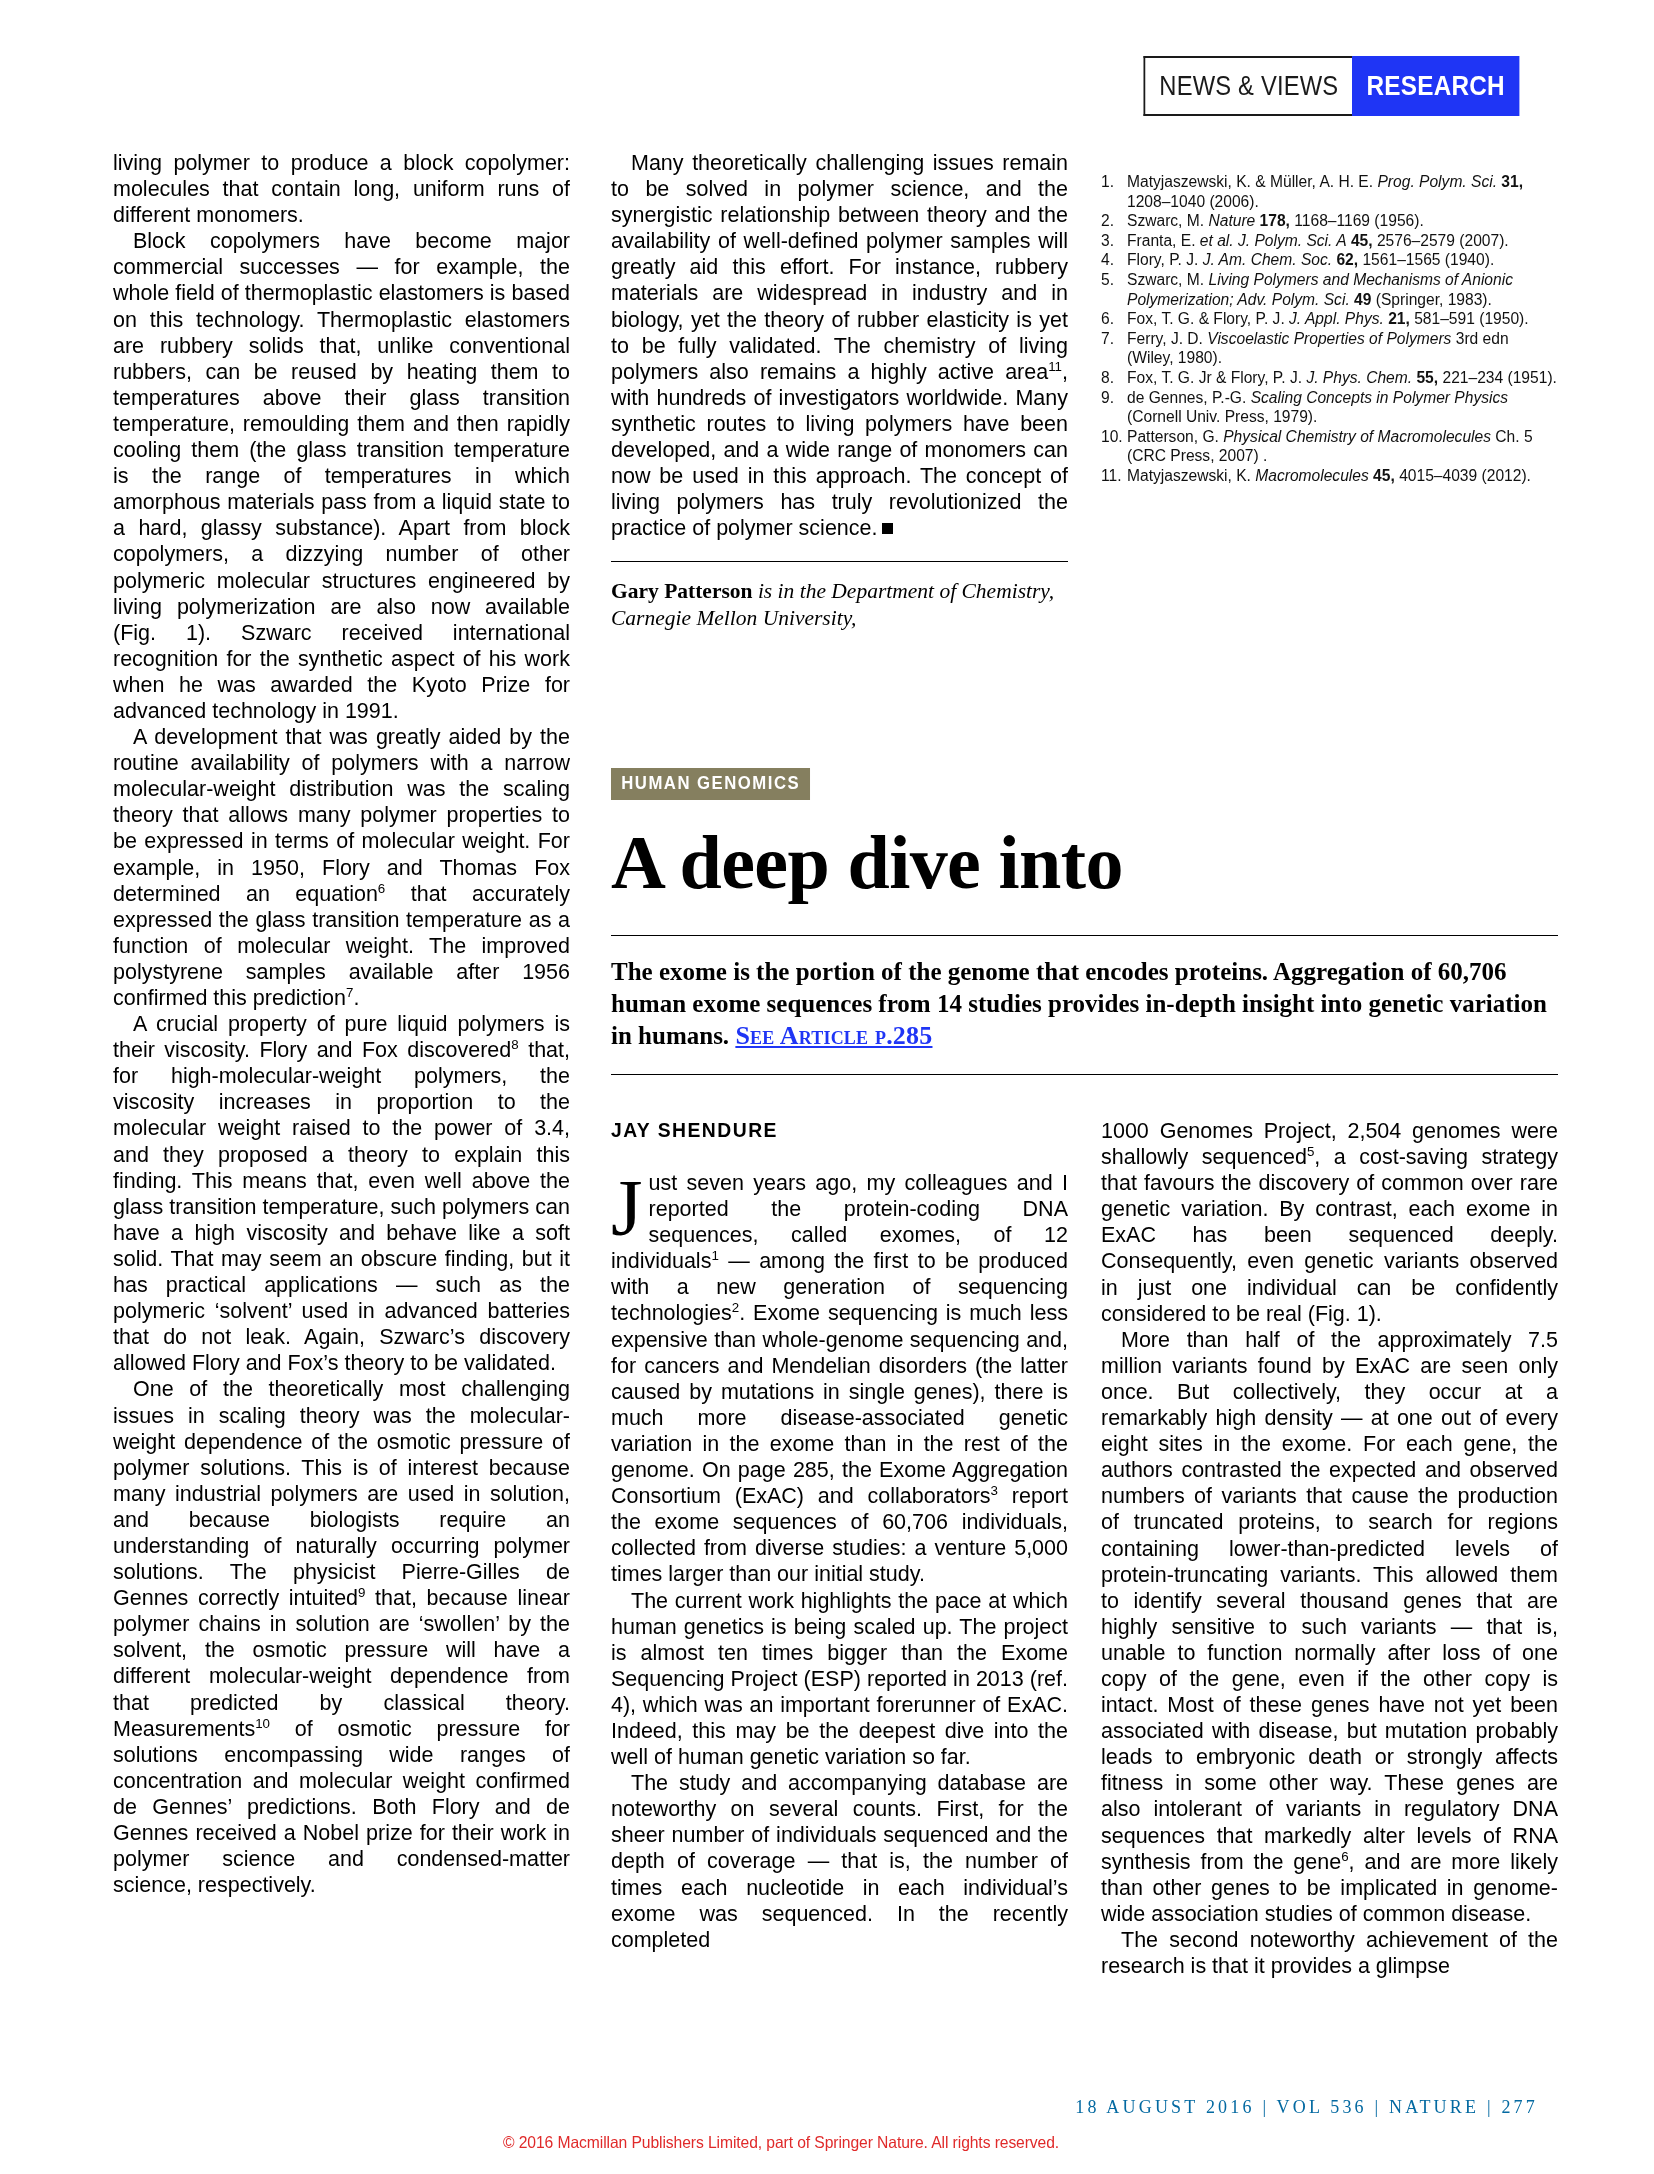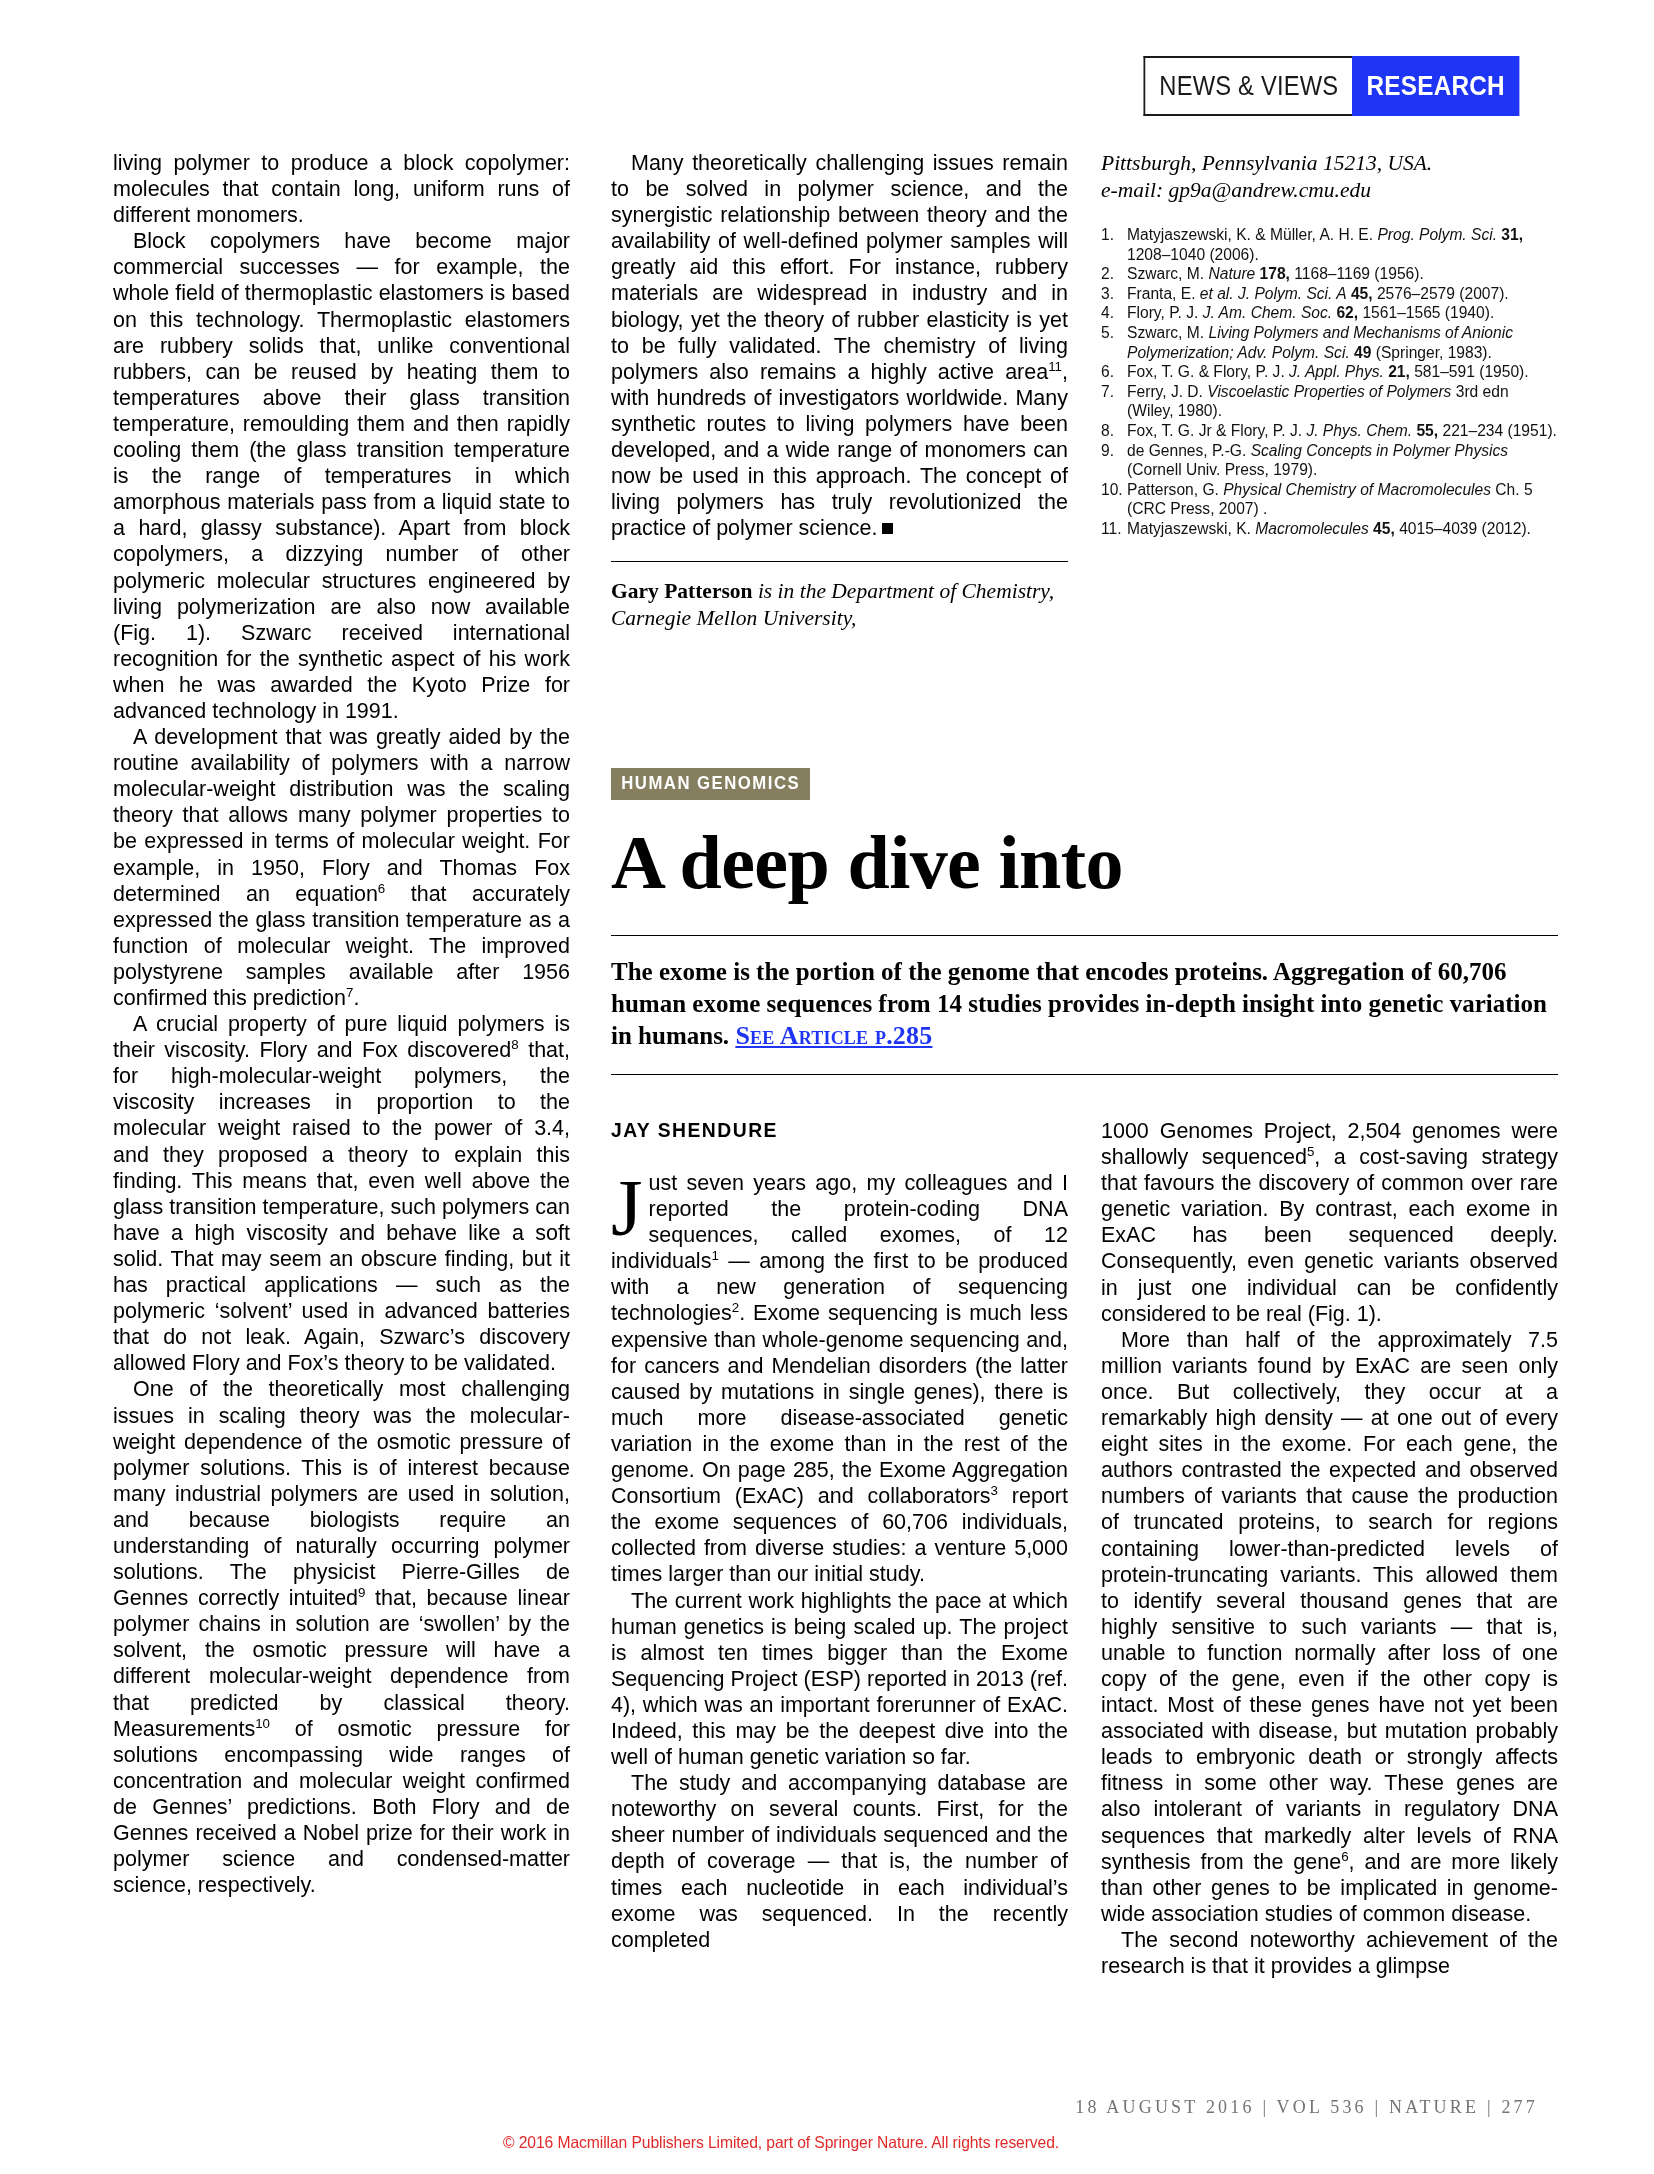--- a/index.html
+++ b/index.html
@@ -211,21 +211,21 @@
   }
 
   
   .folio {
     position: absolute;
     right: 116px;
     top: 2097px;
     font-family: "Liberation Serif", serif;
     font-size: 18px;
     letter-spacing: 3.2px;
-    color: #737373;
+    color: #0369a1;
   }
   .copyright {
     position: absolute;
     left: 503px;
     top: 2133px;
     font-family: "Liberation Sans", sans-serif;
     font-size: 16.5px;
     color: #e02a2a;
     letter-spacing: -0.1px;
     transform: scaleX(0.95);
@@ -254,24 +254,20 @@
   <div class="body-text">
     <p style="text-indent:20px;"><span>Many theoretically challenging issues remain to be solved in polymer science, and the synergistic relationship between theory and the availability of well-defined polymer samples will greatly aid this effort. For instance, rubbery materials are widespread in industry and in biology, yet the theory of rubber elasticity is yet to be fully validated. The chemistry of living polymers also remains a highly active area<sup>11</sup>, with hundreds of investigators worldwide. Many synthetic routes to living polymers have been developed, and a wide range of monomers can now be used in this approach. The concept of living polymers has truly revolutionized the practice of polymer science.</span><span class="endmark"></span></p>
   </div>
   <hr class="rule-thin">
   <div class="byline-note">
     <b>Gary Patterson</b><span> is in the Department of Chemistry, Carnegie Mellon University,</span>
   </div>
 </div>
 
 <div class="col col-3">
-  <div class="affil">
-    <div>Pittsburgh, Pennsylvania 15213, USA.</div>
-    <div>e-mail: gp9a@andrew.cmu.edu</div>
-  </div>
   <div class="refs" id="reference-list">
       <div class="ref-row">
         <div class="ref-num">1.</div>
         <div class="ref-body"><span>Matyjaszewski, K. &amp; Müller, A. H. E. </span><i>Prog. Polym. Sci.</i><b> 31,</b><span> 1208–1040 (2006).</span></div>
       </div>
       <div class="ref-row">
         <div class="ref-num">2.</div>
         <div class="ref-body"><span>Szwarc, M. </span><i>Nature</i><b> 178,</b><span> 1168–1169 (1956).</span></div>
       </div>
       <div class="ref-row">

